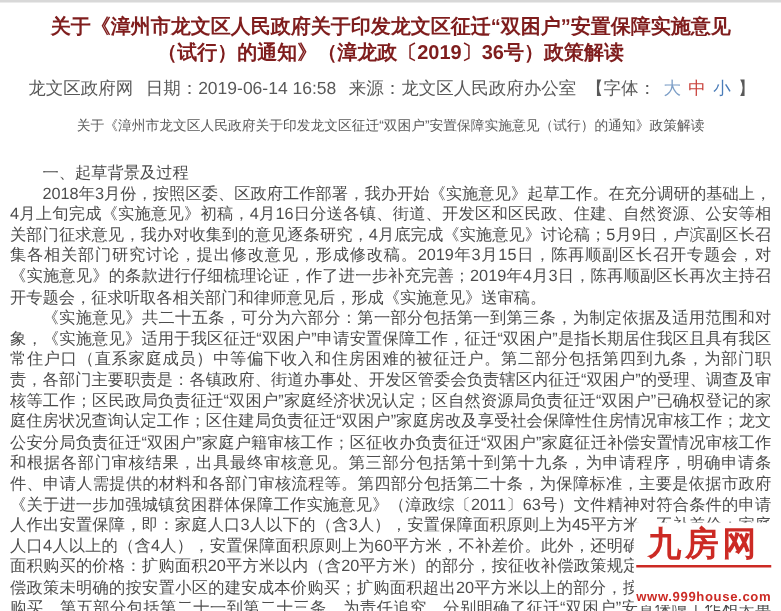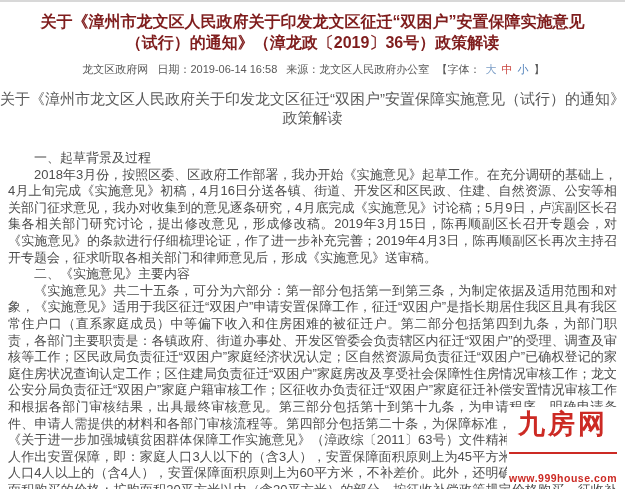--- a/index.html
+++ b/index.html
@@ -16,33 +16,33 @@
   .title {
     color:#7f1d1d;
     font-weight:bold;
     font-size:16px;
     line-height:21px;
     text-align:center;
     margin:9px 28px 0 28px;
   }
   .meta {
     text-align:center;
-    font-size:11px;
+    font-size:14px;
     color:#595959;
     margin-top:9px;
     white-space:nowrap;
   }
   .meta span { margin:0 3px; }
   .fs-large  { color:#7d9fc7; cursor:pointer; }
   .fs-medium { color:#c9423c; cursor:pointer; }
   .fs-small  { color:#4a7cb8; cursor:pointer; }
   .fs-btn { margin:0 1px !important; }
   .subtitle {
     text-align:center;
-    font-size:15px;
+    font-size:11px;
     color:#595959;
     margin-top:13px;
   }
   .article-body {
     margin:22px 8px 0 8px;
     font-size:13px;
     line-height:16.6px;
     text-align:justify;
   }
   .article-body p { margin:0; text-indent:2em; }
@@ -61,21 +61,21 @@
     color:#cc2a24;
     background:#ffffff;
     padding:2px 2px 0 2px;
   }
   .wm-name {
     font-size:27px;
     font-weight:bold;
     letter-spacing:3px;
     line-height:30px;
     border-bottom:2px solid #cc2a24;
-    padding-bottom:13px;
+    padding-bottom:2px;
   }
   .wm-url {
     font-size:10.5px;
     font-weight:bold;
     margin-top:18px;
     letter-spacing:0.5px;
   }
 </style>
 </head>
 <body>
@@ -91,21 +91,20 @@
   <span class="fs-medium fs-btn">中</span>
   <span class="fs-small fs-btn">小</span>
   <span class="fs-btn">】</span>
 </div>
 
 <div class="subtitle">关于《漳州市龙文区人民政府关于印发龙文区征迁“双困户”安置保障实施意见（试行）的通知》政策解读</div>
 
 <div class="article-body">
   <p>一、起草背景及过程</p>
   <p>2018年3月份，按照区委、区政府工作部署，我办开始《实施意见》起草工作。在充分调研的基础上，4月上旬完成《实施意见》初稿，4月16日分送各镇、街道、开发区和区民政、住建、自然资源、公安等相关部门征求意见，我办对收集到的意见逐条研究，4月底完成《实施意见》讨论稿；5月9日，卢滨副区长召集各相关部门研究讨论，提出修改意见，形成修改稿。2019年3月15日，陈再顺副区长召开专题会，对《实施意见》的条款进行仔细梳理论证，作了进一步补充完善；2019年4月3日，陈再顺副区长再次主持召开专题会，征求听取各相关部门和律师意见后，形成《实施意见》送审稿。</p>
-  <p>二、《实施意见》主要内容</p>
   <p>《实施意见》共二十五条，可分为六部分：第一部分包括第一到第三条，为制定依据及适用范围和对象，《实施意见》适用于我区征迁“双困户”申请安置保障工作，征迁“双困户”是指长期居住我区且具有我区常住户口（直系家庭成员）中等偏下收入和住房困难的被征迁户。第二部分包括第四到九条，为部门职责，各部门主要职责是：各镇政府、街道办事处、开发区管委会负责辖区内征迁“双困户”的受理、调查及审核等工作；区民政局负责征迁“双困户”家庭经济状况认定；区自然资源局负责征迁“双困户”已确权登记的家庭住房状况查询认定工作；区住建局负责征迁“双困户”家庭房改及享受社会保障性住房情况审核工作；龙文公安分局负责征迁“双困户”家庭户籍审核工作；区征收办负责征迁“双困户”家庭征迁补偿安置情况审核工作和根据各部门审核结果，出具最终审核意见。第三部分包括第十到第十九条，为申请程序，明确申请条件、申请人需提供的材料和各部门审核流程等。第四部分包括第二十条，为保障标准，主要是依据市政府《关于进一步加强城镇贫困群体保障工作实施意见》（漳政综〔2011〕63号）文件精神对符合条件的申请人作出安置保障，即：家庭人口3人以下的（含3人），安置保障面积原则上为45平方米，不补差价；家庭人口4人以上的（含4人），安置保障面积原则上为60平方米，不补差价。此外，还明确了因结构原因需超面积购买的价格：扩购面积20平方米以内（含20平方米）的部分，按征收补偿政策规定价格购买，征收补偿政策未明确的按安置小区的建安成本价购买；扩购面积超出20平方米以上的部分，按安置的小区市场价购买。第五部分包括第二十一到第二十三条，为责任追究，分别明确了征迁“双困户”安置保障工作相关单位、工作人员承担的责任和申请人通过不法手段骗取征迁安置保障应承担的后果。第六部分包括第二十四和第二十五条，为实施时间，明确了自《漳州市人民政府关于漳州市龙文区碧湖棚户区改造项目征迁实施方案的批复》（漳政综〔2013〕143号）印发后开展的征迁项目，至本实施意见实施之日起还未安置的“双困户”参照执行。</p>
 </div>
 
 <div class="signature">
   <div>漳州市龙文区区征收办公室</div>
 
 </div>
 
 <div class="watermark">
   <div class="wm-name">九房网</div>

